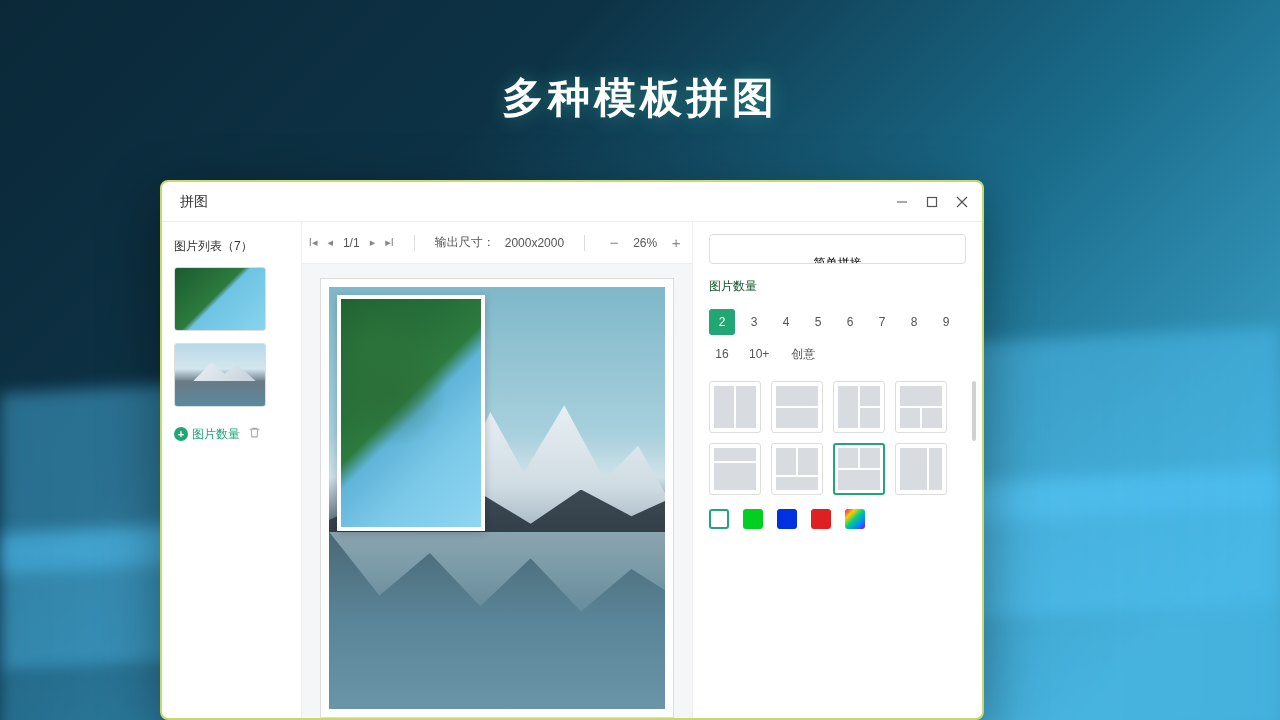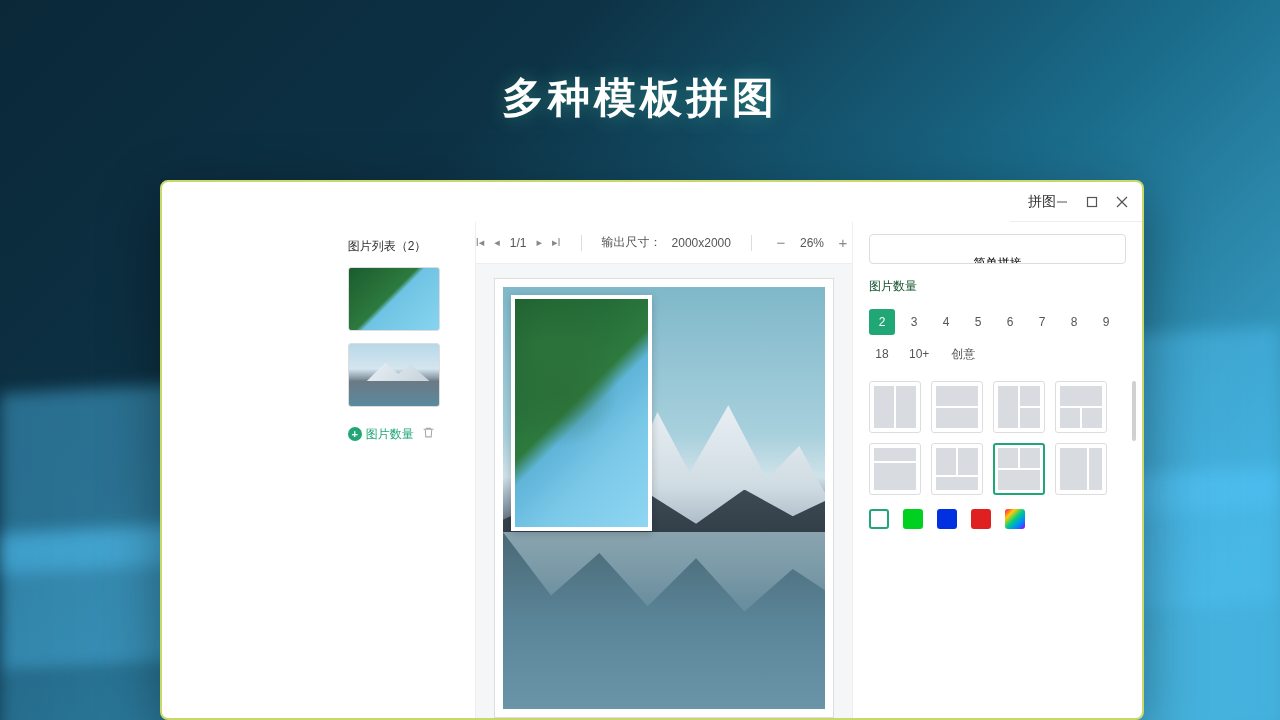--- a/index.html
+++ b/index.html
@@ -30,30 +30,29 @@
   font-size: 42px;
   font-weight: 700;
   letter-spacing: 4px;
   text-shadow: 0 0 20px rgba(100,255,200,0.3);
 }
 
 .app-window {
   position: absolute;
   left: 160px;
   top: 180px;
-  width: 984px;
+  width: 824px;
   height: 540px;
   background: #fff;
   border-radius: 8px;
   border: 2px solid #c8d86a;
   box-shadow: 0 20px 60px rgba(0,0,0,0.4);
   display: flex;
   flex-direction: column;
   overflow: hidden;
-  align-items: flex-end;
 }
 
 .titlebar {
   height: 40px;
   display: flex;
   align-items: center;
   justify-content: space-between;
   padding: 0 14px 0 18px;
   border-bottom: 1px solid #eee;
 }
@@ -307,21 +306,21 @@
             <line x1="1" y1="1" x2="11" y2="11" stroke="currentColor" stroke-width="1.2"></line>
             <line x1="11" y1="1" x2="1" y2="11" stroke="currentColor" stroke-width="1.2"></line>
           </svg>
         </span>
     </div>
   </div>
 
   <div class="app-body">
 
     <div class="sidebar">
-      <div class="sidebar-title">图片列表（2）</div>
+      <div class="sidebar-title">图片列表（7）</div>
       <div class="thumb thumb-forest"></div>
       <div class="thumb thumb-mountain"></div>
       <div class="add-row">
         <div class="add-btn">
           <span class="add-icon">+</span>
           <span>图片数量</span>
         </div>
         <span class="trash-btn">
           <svg width="13" height="13" viewBox="0 0 24 24" fill="none" stroke="currentColor" stroke-width="2">
               <path d="M3 6h18M8 6V4h8v2M6 6l1 14h10l1-14"></path>
@@ -371,21 +370,21 @@
       <div class="section-label">图片数量</div>
       <div class="count-grid">
         <div class="count-btn active">2</div>
         <div class="count-btn">3</div>
         <div class="count-btn">4</div>
         <div class="count-btn">5</div>
         <div class="count-btn">6</div>
         <div class="count-btn">7</div>
         <div class="count-btn">8</div>
         <div class="count-btn">9</div>
-        <div class="count-btn">18</div>
+        <div class="count-btn">16</div>
         <div class="count-btn wide">10+</div>
         <div class="count-btn wide">创意</div>
       </div>
 
       <div class="template-scroll">
         <div class="tpl tpl-1">
             <div></div>
             <div></div>
           </div>
         <div class="tpl tpl-2">

